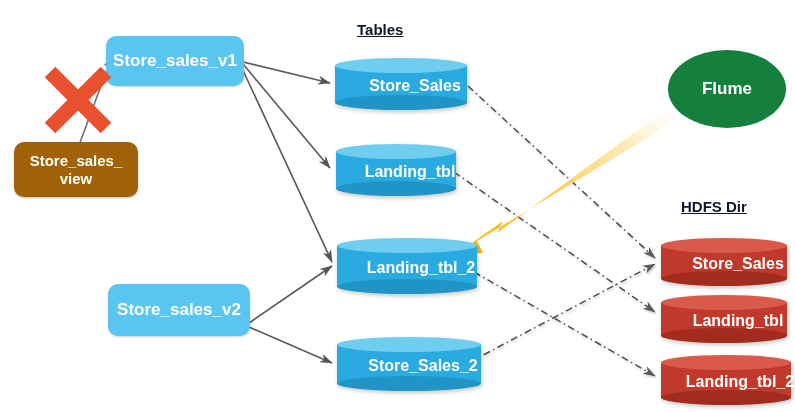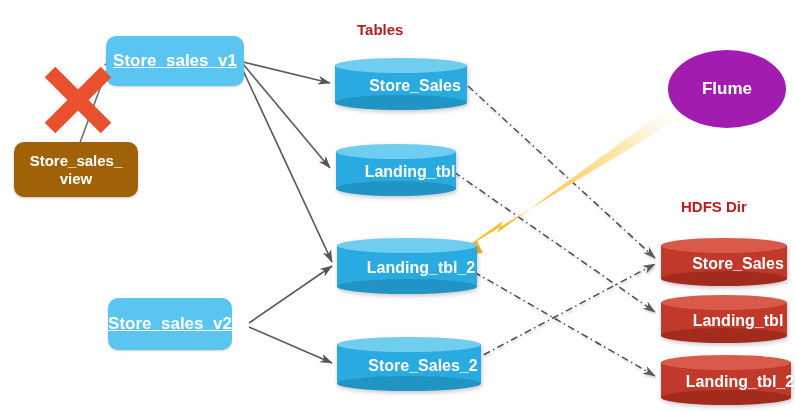--- a/index.html
+++ b/index.html
@@ -21,34 +21,33 @@
     color:#ffffff;
     font-weight:bold;
     line-height:1.15;
     box-sizing:border-box;
     z-index:4;
   }
   .node-box.blue{
     background:#5BC5F2;
     font-size:17px;
     box-shadow:0 1px 2px rgba(0,0,0,.18);
-    text-decoration:underline;
   }
   .node-box.navy{
     background:#a16207;
     font-size:15px;
     box-shadow:0 1px 2px rgba(0,0,0,.25);
   }
 
   
   .node-ellipse{
     position:absolute;
     display:flex;align-items:center;justify-content:center;
     border-radius:50%;
-    background:#a21caf;
+    background:#15803d;
     color:#ffffff;
     font-size:17px;
     font-weight:bold;
     z-index:4;
   }
 
   
   .cyl{
     position:absolute;
     z-index:4;
@@ -82,25 +81,26 @@
   
   .cyl.red .body{background:#C0392B;}
   .cyl.red .top{background:#D9594A;}
   .cyl.red .bot{background:#A32B1E;}
 
   .cyl.shadowed{filter:drop-shadow(1px 2px 2px rgba(0,0,0,.22));}
 
   
   .caption{
     position:absolute;
-    color:#b91c1c;
+    color:#0f172a;
     font-size:15px;
     font-weight:600;
     white-space:nowrap;
     z-index:3;
+    text-decoration:underline;
   }
 
   
   .xmark{position:absolute;z-index:6;}
 </style>
 </head>
 <body>
 
 <div id="stage">
 
@@ -173,21 +173,21 @@
 
   <div class="node-box navy" style="left:14px;top:142px;width:124px;height:55px;">
     <span>
       <span>Store_sales_</span><br>
       <span>view</span>
     </span>
   </div>
 
   <div class="node-box blue" style="left:106px;top:36px;width:138px;height:50px;">Store_sales_v1</div>
 
-  <div class="node-box blue" style="left:108px;top:298px;width:124px;height:52px;">Store_sales_v2</div>
+  <div class="node-box blue" style="left:108px;top:284px;width:142px;height:52px;">Store_sales_v2</div>
 
   <svg class="xmark" style="left:40px;top:62px;width:76px;height:76px;" viewBox="0 0 76 76" xmlns="http://www.w3.org/2000/svg">
     <line x1="10" y1="10" x2="66" y2="66" stroke="#E8502E" stroke-width="15" stroke-linecap="butt"></line>
     <line x1="66" y1="10" x2="10" y2="66" stroke="#E8502E" stroke-width="15" stroke-linecap="butt"></line>
   </svg>
 
   <div class="node-ellipse" style="left:668px;top:50px;width:118px;height:78px;">Flume</div>
 
   <div class="cyl blue shadowed" style="left:335px;top:58px;width:132px;height:52px;">
     <div class="body"></div>

